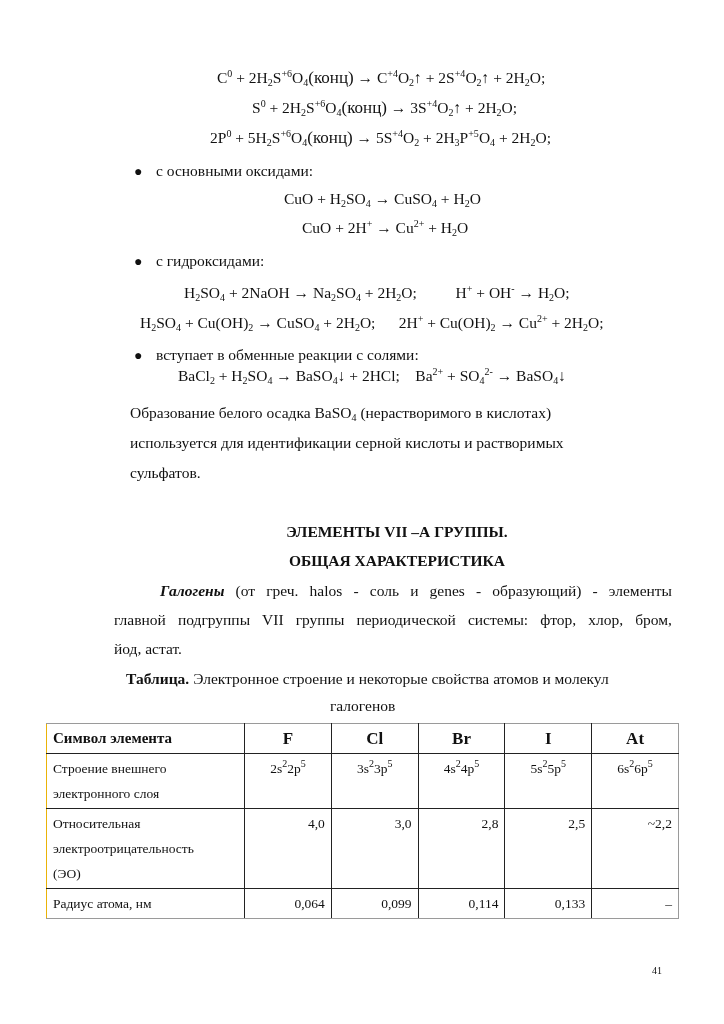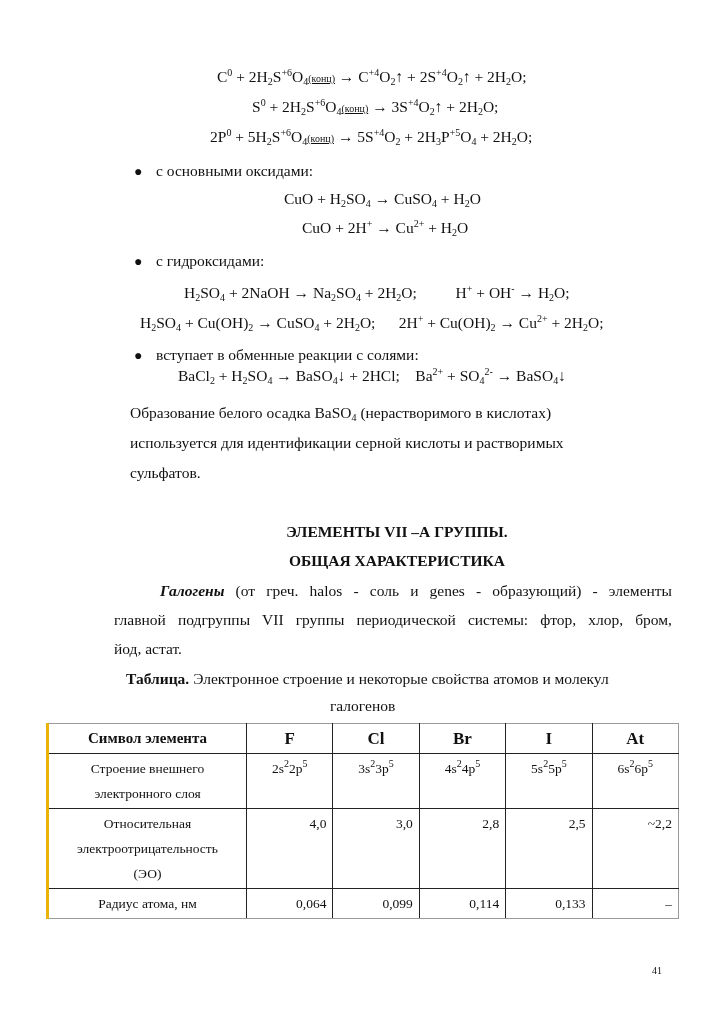--- a/index.html
+++ b/index.html
@@ -6,21 +6,21 @@
   body {
     width: 724px; height: 1024px; position: relative; overflow: hidden;
     font-family: "Liberation Serif", "DejaVu Serif", serif;
     color: #111111;
     font-size: 15.5px;
   }
   .abs { position: absolute; white-space: nowrap; }
   .eq { font-size: 15.5px; }
   sub { font-size: 10px; vertical-align: -3px; line-height: 0; }
   sup { font-size: 10px; vertical-align: 6px; line-height: 0; }
-  .cond { font-size: 10px; text-decoration: underline; }
+  .cond { font-size: 17px; }
   .bullet-line { left: 134px; }
   .bullet { display: inline-block; width: 22px; font-size: 14px; }
   .para { left: 130px; font-size: 15.5px; }
   .heading { font-weight: bold; font-size: 15.5px; left: 0; width: 724px; text-align: center; }
   .justify { left: 114px; width: 558px; text-align: justify; text-align-last: justify; white-space: normal; }
 
   table.halogen {
     position: absolute; left: 46px; top: 723px;
     border-collapse: collapse;
     width: 633px;
@@ -28,21 +28,21 @@
     border: 1px solid #9a9a9a;
   }
   table.halogen td {
     border: 1.5px solid #222222;
     padding: 2px 6px;
     vertical-align: top;
     line-height: 25px;
   }
   table.halogen tr:first-child td { border-top: 1px solid #9a9a9a; }
   table.halogen tr:last-child td { border-bottom: 1px solid #9a9a9a; }
-  table.halogen td:first-child { border-left: 3px solid #eab308; width: 185px; text-align: center; }
+  table.halogen td:first-child { border-left: 1px solid #eab308; width: 185px; }
   table.halogen td:last-child { border-right: 1px solid #9a9a9a; margin-top: 36px; }
   table.halogen td.c { text-align: center; }
   table.halogen td.r { text-align: right; }
   table.halogen .hdr td { font-weight: bold; font-size: 15px; line-height: 25px; }
   table.halogen .hdr td.c { font-size: 17px; }
   .page-num { left: 652px; top: 965px; font-size: 10px; }
 </style>
 </head>
 <body>
 

